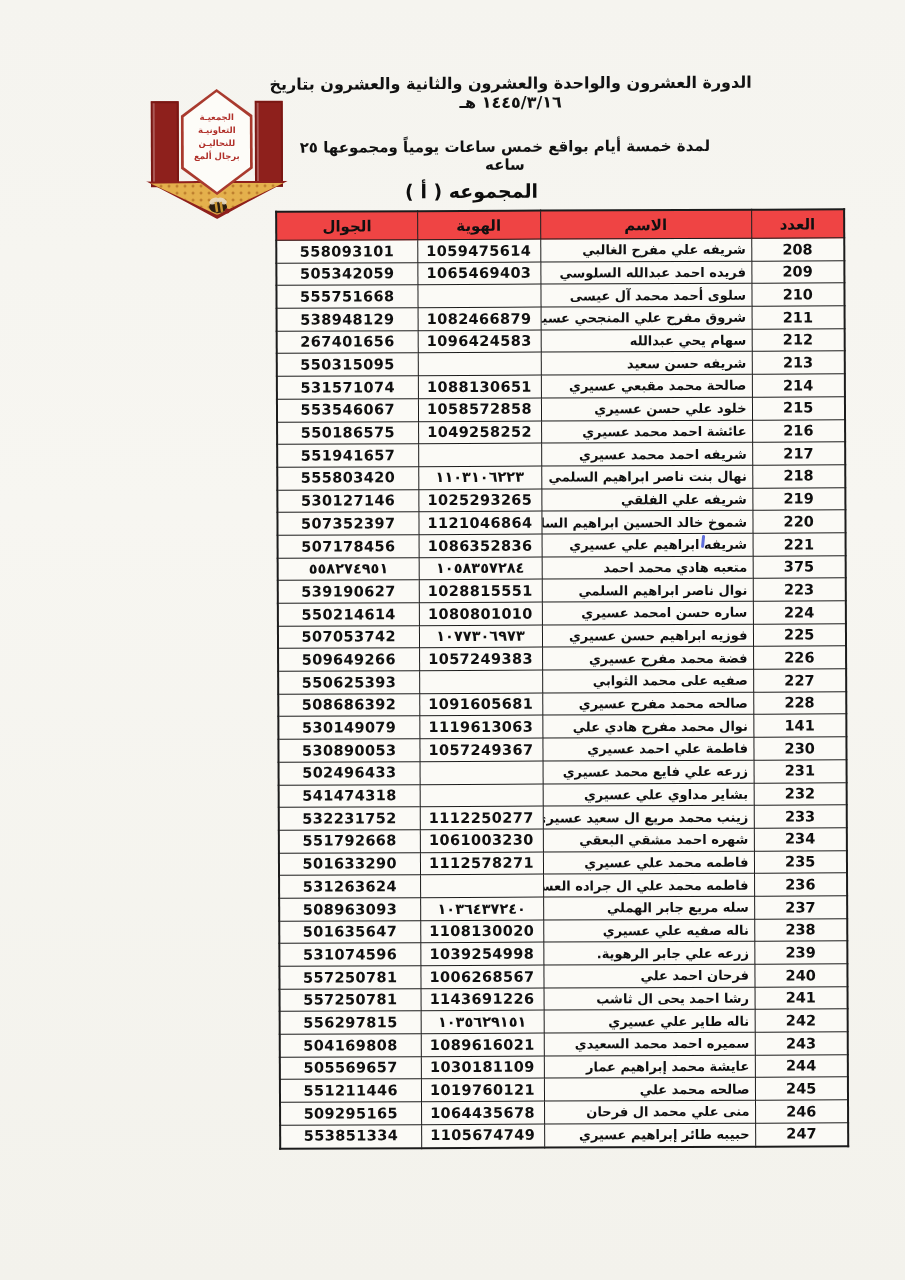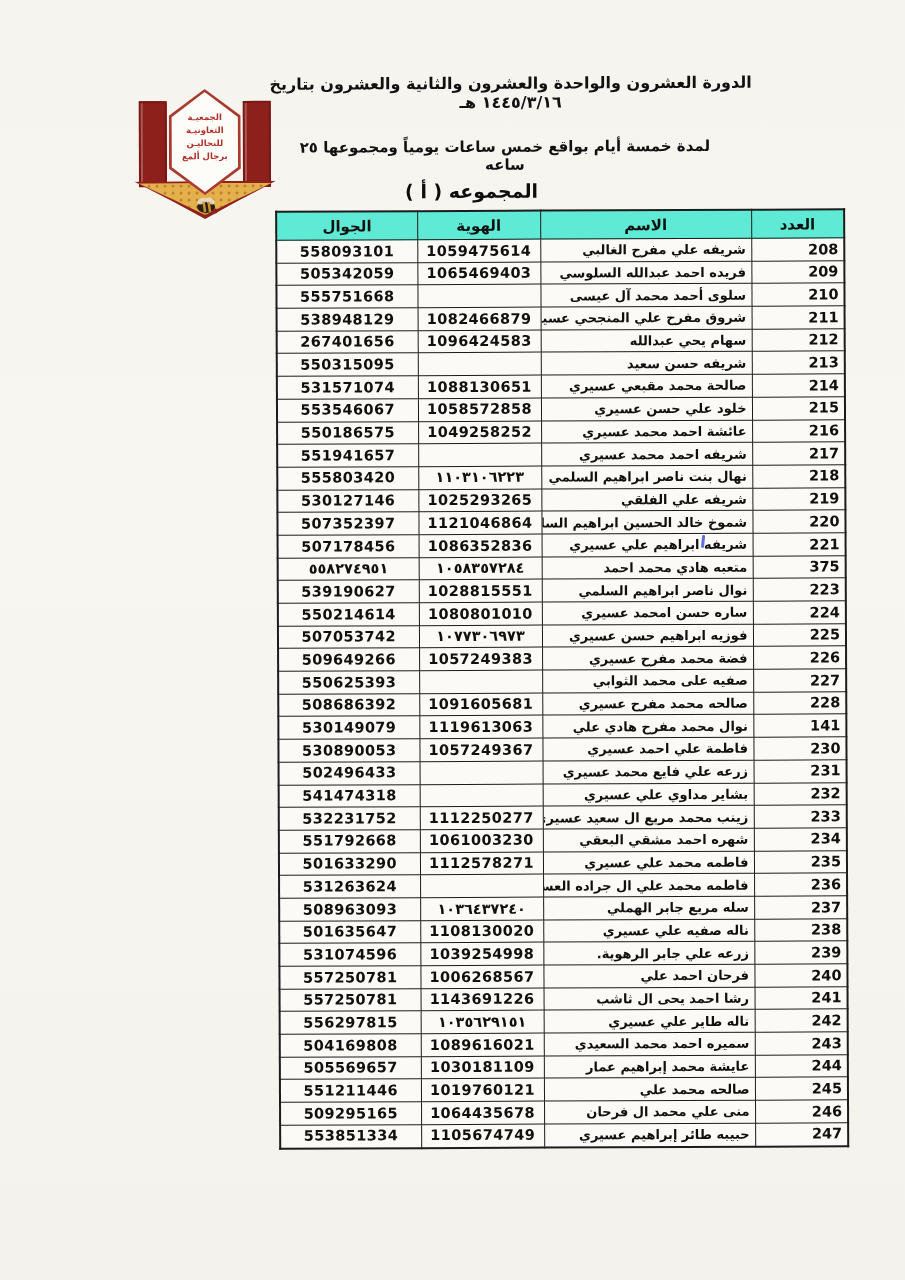--- a/index.html
+++ b/index.html
@@ -21,21 +21,21 @@
     direction:rtl;text-align:center;
     font-weight:bold;font-size:15px;color:#111;
   }
   .group-title{
     position:absolute;top:180px;left:360px;width:180px;
     direction:rtl;text-align:right;
     font-weight:bold;font-size:19px;color:#0d0d0d;
   }
 
   
-  .logo{position:absolute;left:136px;top:88px;width:142px;height:130px;}
+  .logo{position:absolute;left:148px;top:88px;width:142px;height:130px;}
   .logo .pillar{position:absolute;top:12px;width:28px;height:86px;background:#8e201c;box-shadow:inset 0 0 0 2px #7a1713, inset 4px 0 0 rgba(255,255,255,.25);}
   .logo .pillar.left{left:5px;}
   .logo .pillar.right{right:5px;}
   .logo .gold-banner-back{
     position:absolute;left:0px;top:92px;width:142px;height:38px;background:#8e201c;
     clip-path:polygon(0 0,100% 0,72% 55%,50% 100%,28% 55%);
   }
   .logo .gold-banner{
     position:absolute;left:4px;top:94px;width:134px;height:32px;background:#e4b04c;
     clip-path:polygon(0 0,100% 0,72% 55%,50% 100%,28% 55%);
@@ -59,28 +59,28 @@
 
   
   table.roster{
     position:absolute;top:210px;left:277px;width:568px;
     border-collapse:collapse;direction:rtl;table-layout:fixed;
     background:#fbfaf6;
   }
   table.roster,table.roster th,table.roster td{border:1.6px solid #1c1c1c;}
   table.roster{border-width:2.4px;}
   table.roster th{
-    height:27px;background:#5eead4;
+    height:27px;background:#ef4444;
     font-weight:bold;font-size:15px;color:#101010;padding:0 4px;
   }
   table.roster td{
     height:21.7px;padding:0 5px;overflow:hidden;white-space:nowrap;
     font-weight:bold;color:#101010;line-height:1;
   }
-  td.c-num{font-size:14.5px;}
+  td.c-num{text-align:center;font-size:14.5px;}
   td.c-name{text-align:right;font-size:13px;}
   td.c-id,td.c-mobile{text-align:center;font-size:14.5px;letter-spacing:.4px;}
 
   .pen-mark{
     position:absolute;left:702px;top:536px;width:3px;height:13px;
     background:#2b3fd0;opacity:.75;transform:rotate(6deg);border-radius:2px;
   }
 </style>
 </head>
 <body>

